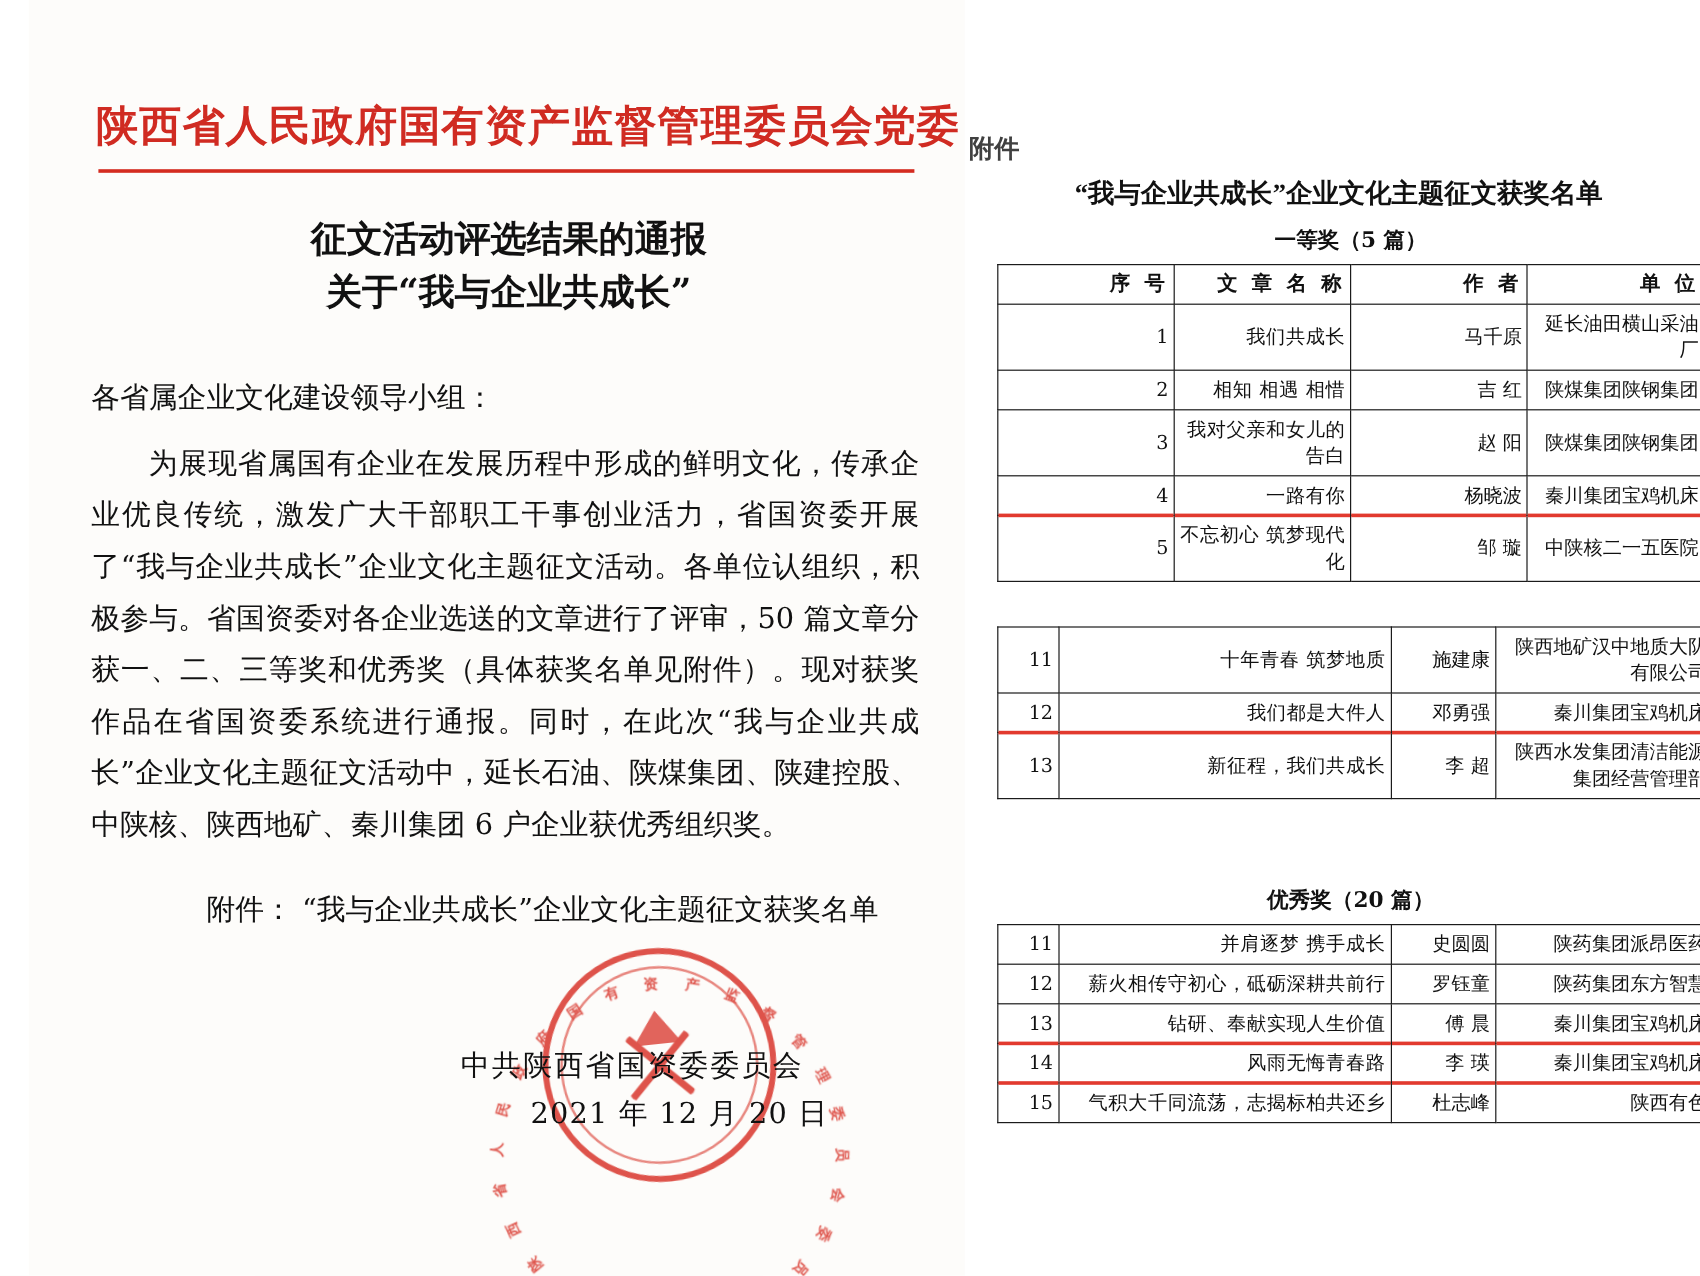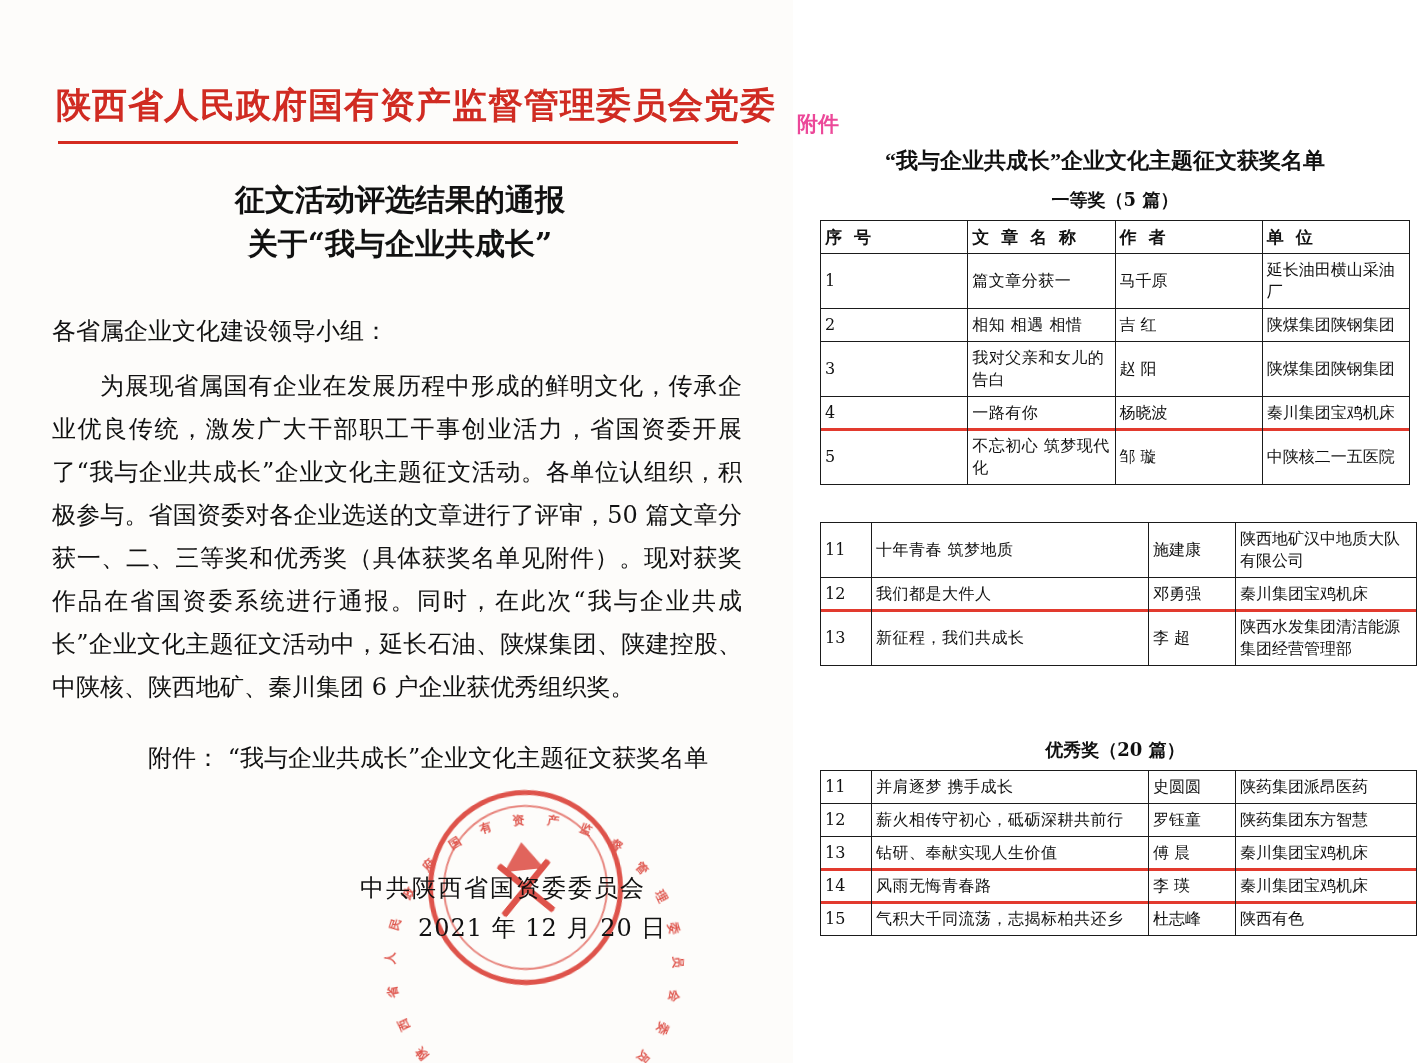--- a/index.html
+++ b/index.html
@@ -3,21 +3,21 @@
 <meta charset="utf-8">
 <style>
   html,body{margin:0;padding:0;}
   body{
     width:1417px;height:1063px;
     background:#ffffff;
     font-family:"DejaVu Sans","Liberation Sans",sans-serif;
     overflow:hidden;
     position:relative;
   }
-  .page{position:absolute;inset:0;display:flex;}
+  .page{position:absolute;inset:0;display:flex;padding-left:24px;}
 
   
   .left{
     position:relative;
     width:793px;height:1063px;
     background:#fdfcfa;
     overflow:hidden;
   }
   .left-inner{position:absolute;left:0;top:0;width:793px;height:1063px;}
 
@@ -124,21 +124,21 @@
   .right{
     position:relative;
     width:624px;height:1063px;
     background:#ffffff;
     overflow:hidden;
   }
   .r-pad{position:absolute;left:0;top:0;width:624px;height:1063px;}
   .att-label{
     position:absolute;left:4px;top:110px;
     font-family:"DejaVu Serif","Liberation Serif",serif;
-    font-weight:bold;font-size:21px;color:#ec4899;
+    font-weight:bold;font-size:21px;color:#404040;
   }
   .att-title{
     position:absolute;left:0;top:146px;width:624px;text-align:center;
     font-family:Liberation Serif, serif;
     font-weight:bold;font-size:22px;color:#111;
   }
   .sec-head{
     width:100%;text-align:center;
     font-family:"DejaVu Serif","Liberation Serif",serif;
     font-weight:bold;font-size:18px;color:#111;
@@ -155,21 +155,21 @@
     margin:0 0 0 0;
     table-layout:fixed;
     background:#fff;
   }
   table.awards td,table.awards th{
     border:1px solid #1b1b1b;
     font-family:"DejaVu Serif","Liberation Serif",serif;
     font-size:16px;
     color:#111;
     padding:5px 4px;
-    text-align:left;
+    text-align:right;
     vertical-align:middle;
     line-height:22px;
     margin-top:16px;
   }
   table.awards th{font-weight:bold;letter-spacing:3px;font-size:17px;}
   td.c-no{width:42px;}
   td.c-title{width:268px;text-align:left;padding-left:12px;letter-spacing:.5px;}
   th.c-title{text-align:center;}
   td.c-author{width:78px;}
   td.c-unit{width:172px;}
@@ -243,21 +243,21 @@
             <table class="awards">
               <tbody id="tb0">
                 <tr>
                   <th class="c-no">序 号</th>
                   <th class="c-title">文 章 名 称</th>
                   <th class="c-author">作 者</th>
                   <th class="c-unit">单 位</th>
                 </tr>
                 <tr>
                   <td class="c-no">1</td>
-                  <td class="c-title">篇文章分获一</td>
+                  <td class="c-title">我们共成长</td>
                   <td class="c-author">马千原</td>
                   <td class="c-unit">延长油田横山采油厂</td>
                 </tr>
                 <tr>
                   <td class="c-no">2</td>
                   <td class="c-title">相知 相遇 相惜</td>
                   <td class="c-author">吉 红</td>
                   <td class="c-unit">陕煤集团陕钢集团</td>
                 </tr>
                 <tr>

